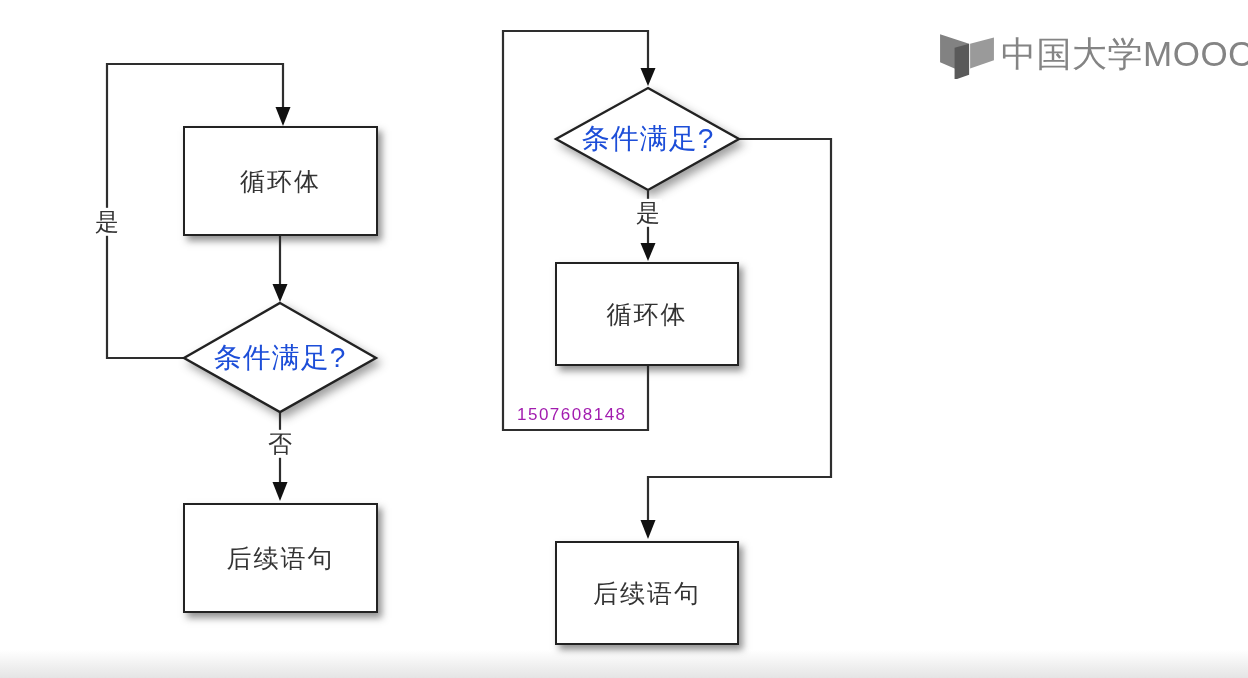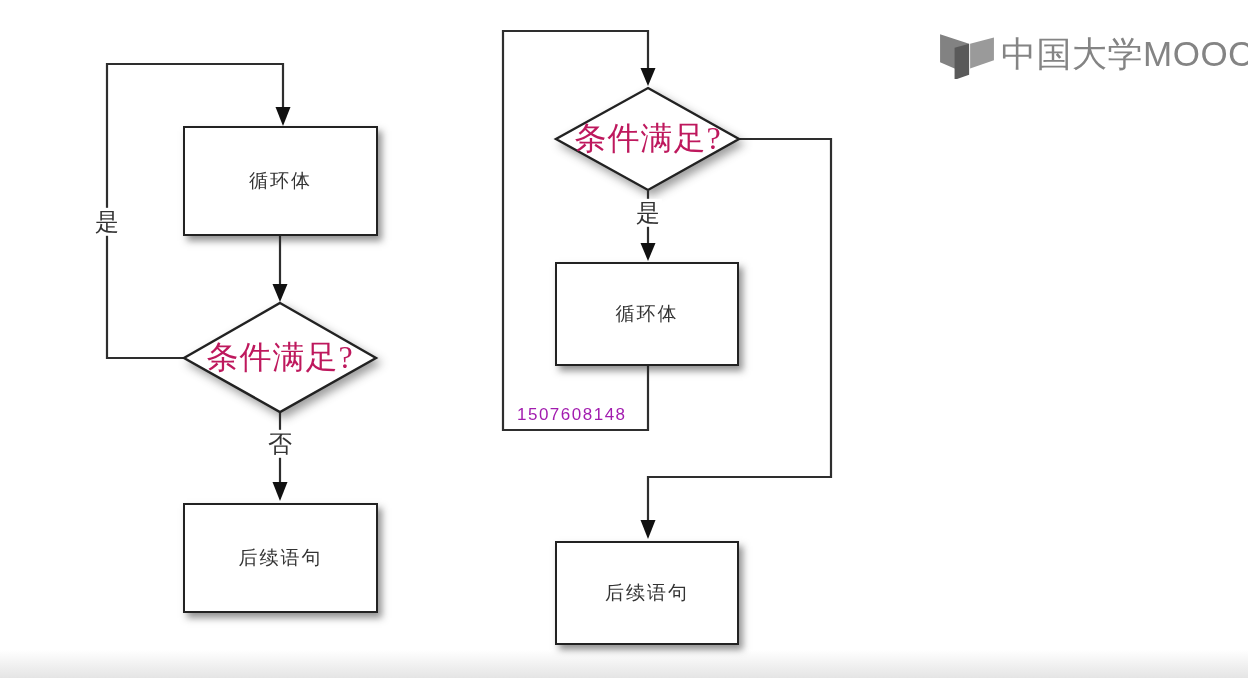--- a/index.html
+++ b/index.html
@@ -11,30 +11,29 @@
     font-family:"Liberation Sans","DejaVu Sans",sans-serif;
   }
   .wires{position:absolute;left:0;top:0;width:1248px;height:678px;}
   .flow-box{
     position:absolute;
     box-sizing:border-box;
     background:#ffffff;
     border:2.5px solid #222222;
     box-shadow:4px 5px 7px rgba(40,40,40,0.50);
     display:flex;align-items:center;justify-content:center;
-    font-size:19px;color:#333333;
+    font-size:25px;color:#333333;
     letter-spacing:2px;
   }
   .diamond-label{
     position:absolute;
     transform:translate(-50%,-50%);
-    font-size:32px;color:#be185d;
+    font-size:28px;color:#1d4ed8;
     letter-spacing:1px;
     white-space:nowrap;
-    font-family:Liberation Serif, serif;
   }
   .edge-label{
     position:absolute;
     transform:translate(-50%,-50%);
     background:#ffffff;
     padding:1px 2px;
     font-size:24px;color:#333333;
     line-height:1.1;
     white-space:nowrap;
   }

